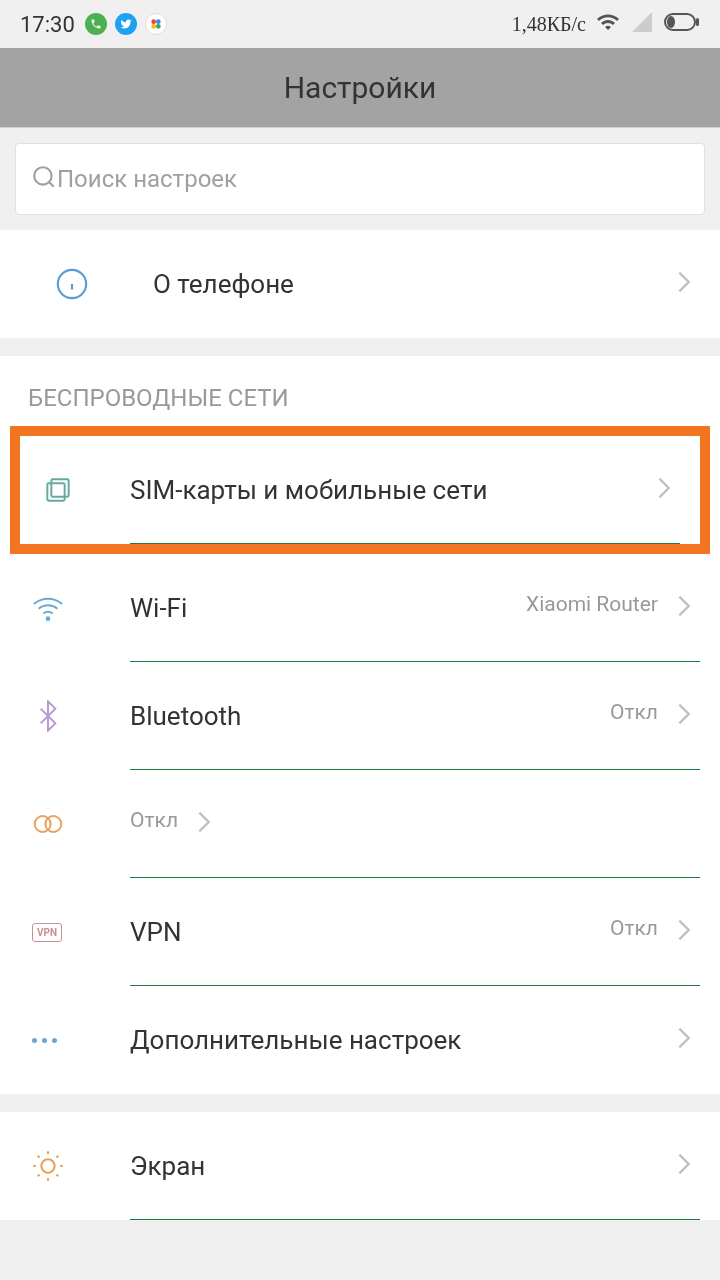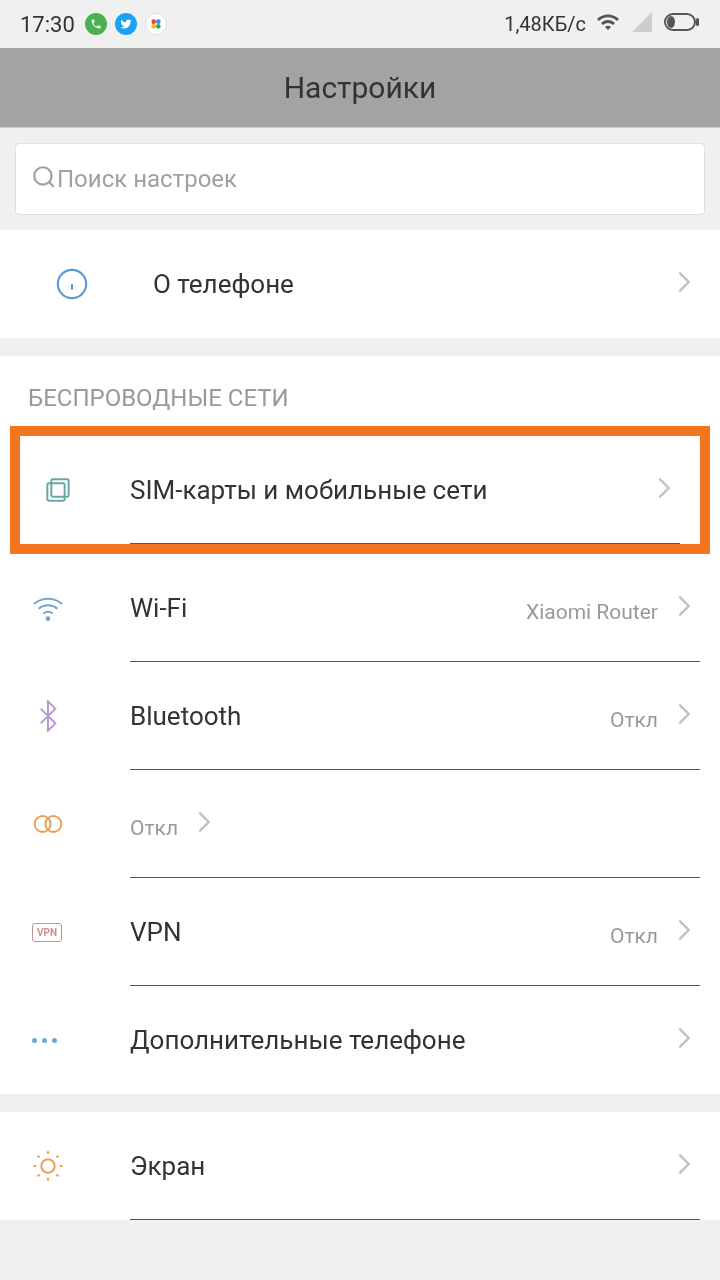--- a/index.html
+++ b/index.html
@@ -45,20 +45,21 @@
       justify-content: center;
     }
     .status-right {
       display: flex;
       align-items: center;
       gap: 10px;
     }
     .data-speed {
       font-size: 20px;
       color: #333;
+      font-family: Liberation Serif, serif;
     }
     .header {
       height: 80px;
       display: flex;
       align-items: center;
       justify-content: center;
       background: #a3a3a3;
       border-bottom: 1px solid #d0d0d0;
     }
     .header-title {
@@ -150,21 +151,21 @@
       margin: 0 10px;
     }
     .highlight-box .list-item {
       padding-left: 10px;
     }
     .highlight-box .list-icon {
       width: 100px;
     }
     .list-right {
       display: flex;
-      align-items: flex-end;
+      align-items: flex-start;
     }
     .dots-icon {
       display: flex;
       gap: 5px;
     }
     .dots-icon span {
       width: 5px;
       height: 5px;
       background: #6aa8d8;
       border-radius: 50%;
@@ -360,21 +361,21 @@
 
   <div class="list-item">
     <div class="list-icon">
       <div class="dots-icon">
           <span></span>
           <span></span>
           <span></span>
         </div>
     </div>
     <div class="list-content no-border">
-      <span class="list-label">Дополнительные телефоне</span>
+      <span class="list-label">Дополнительные настроек</span>
       <div class="list-right">
         <span class="chevron">
           <svg width="16" height="28" viewBox="0 0 12 24" fill="none" stroke="#c0c0c0" stroke-width="2">
               <polyline points="2 4 10 12 2 20"></polyline>
             </svg>
         </span>
       </div>
     </div>
   </div>
 </div>

